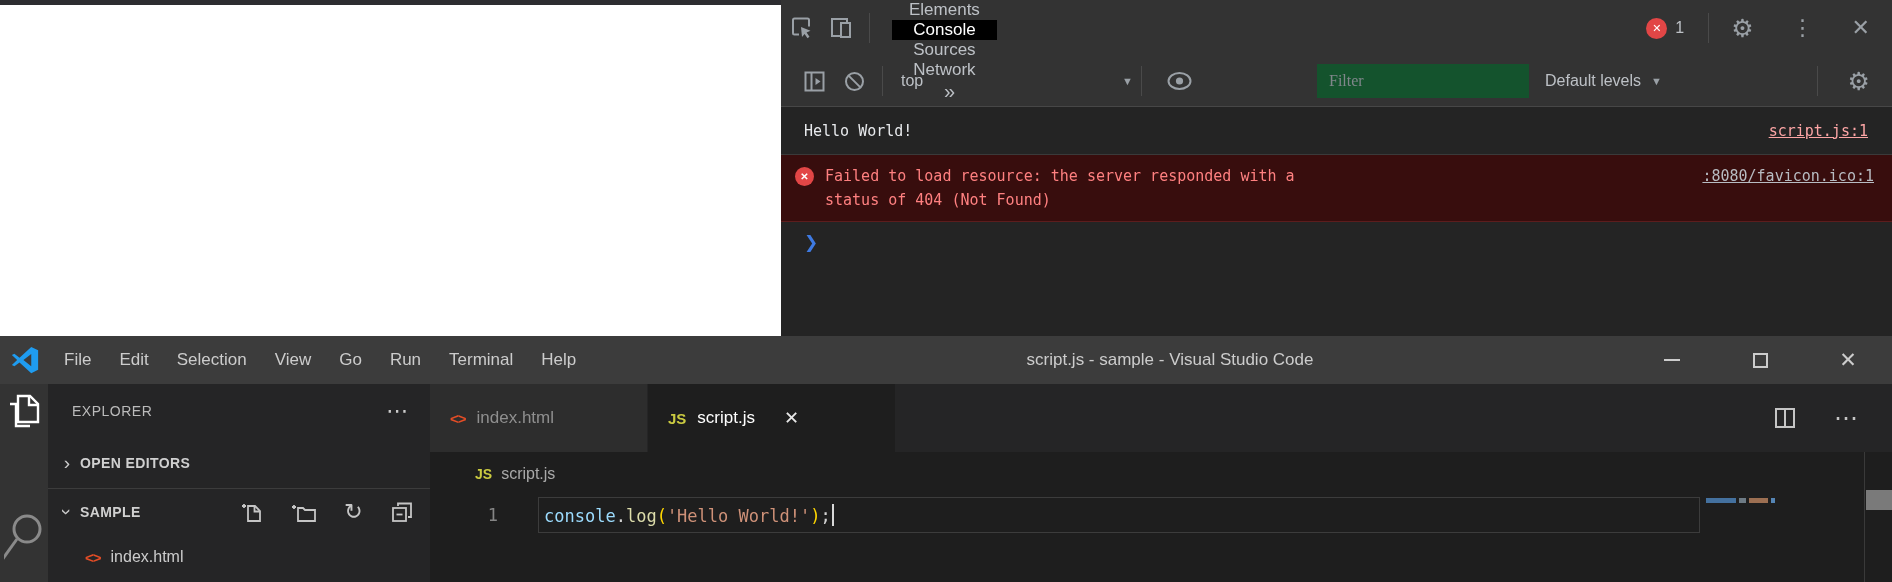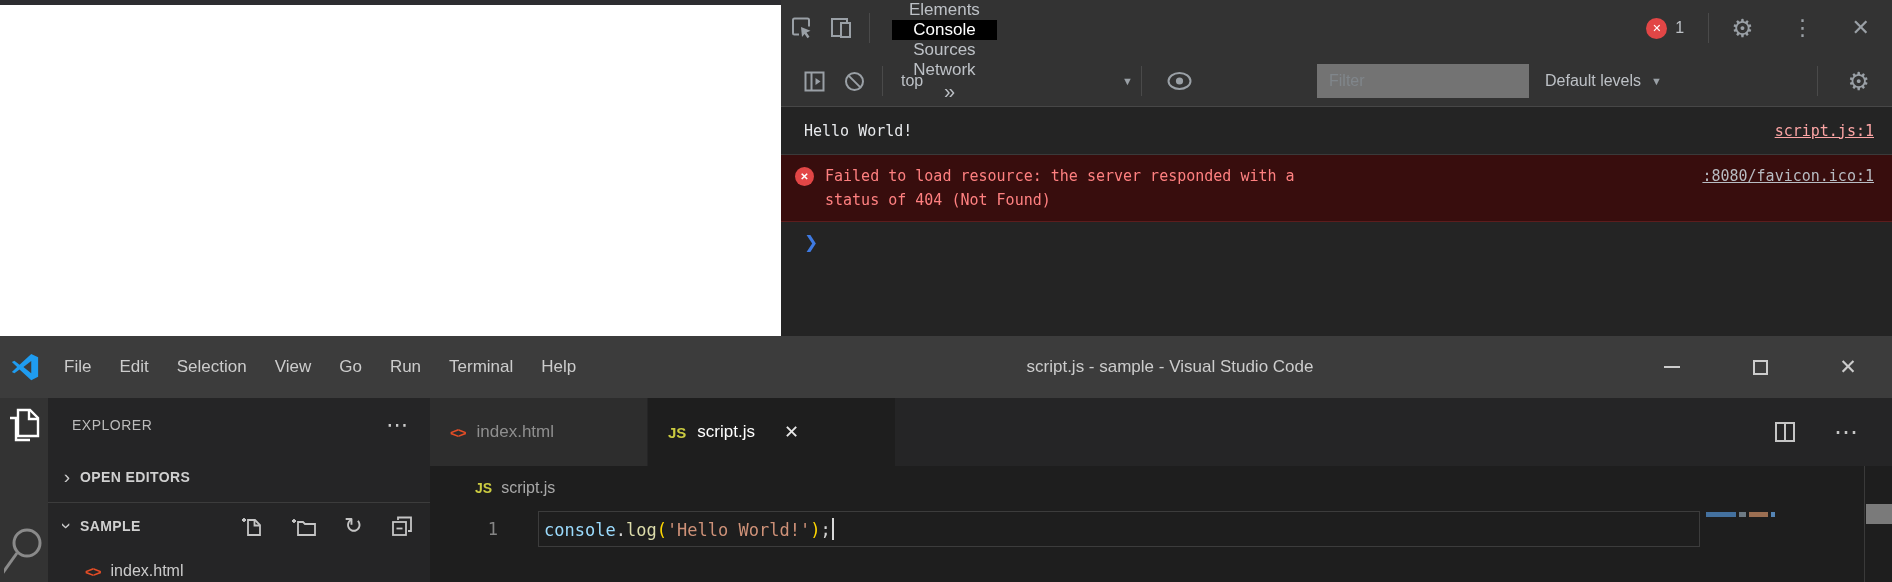--- a/index.html
+++ b/index.html
@@ -30,46 +30,46 @@
   .err-count { font-size:16px; color:#bdc1c6; margin-left:8px; }
   .dt-right .dt-divider { margin:0 22px 0 24px; }
   .glyph-gear { font-size:25px; color:#9aa0a6; font-family:"DejaVu Sans",sans-serif; line-height:1; }
   .glyph-kebab { font-size:22px; color:#9aa0a6; margin-left:38px; }
   .glyph-close { font-size:22px; color:#9aa0a6; margin-left:38px; }
 
   .dt-row2 { height:51px; background:#333333; border-bottom:1px solid #474747; display:flex; align-items:center;padding-left:13px; }
   .ctx-select { display:flex; align-items:center; width:232px; margin-left:10px; font-size:16px; color:#bdc1c6; }
   .ctx-select .arrow { margin-left:auto; font-size:11px; color:#9aa0a6; }
   .eye-wrap { margin:0 28px 0 16px; display:flex; align-items:center; }
-  .filter-input { width:212px; height:34px; background:#737373; border:0; outline:0; color:#e8eaed;
-                  font-size:16px; padding:0 12px; margin-left:96px; font-family:Liberation Sans, sans-serif; }
+  .filter-input { width:212px; height:34px; background:#14532d; border:0; outline:0; color:#e8eaed;
+                  font-size:16px; padding:0 12px; margin-left:96px; font-family:Liberation Serif, serif; }
   .filter-input::placeholder { color:#80868b; }
   .levels { display:flex; align-items:center; font-size:16px; color:#bdc1c6; margin-left:16px; }
   .levels .arrow { font-size:11px; margin-left:10px; color:#9aa0a6; }
   .row2-spacer { flex:1; }
   .dt-row2 .dt-divider { height:30px; }
   .row2-gear { margin:0 0 0 22px; padding-right:22px; }
 
   .dt-console { font-size:15px; }
-  .dt-log-row { height:48px; display:flex; align-items:center; padding:0 18px 0 23px;
+  .dt-log-row { height:48px; display:flex; align-items:center; padding:0 24px 0 23px;
                 border-bottom:1px solid #3a3a3a; color:#e8eaed; }
   .src-link { margin-left:auto; color:#fca5a5; text-decoration:underline; }
   .dt-error-row { background:#380d0d; border-bottom:1px solid #5c1d1d; display:flex; align-items:flex-start;
                   padding:9px 18px 9px 14px; color:#ff8080; line-height:24px; }
   .err-circle { flex:none; width:19px; height:19px; border-radius:50%; background:#e24646; color:#fff;
                 font-size:10px; font-weight:bold; display:flex; align-items:center; justify-content:center;
                 margin:3px 11px 0 0; font-family:"Liberation Sans",sans-serif; }
   .err-text { width:492px; }
   .dt-error-row .src-link { color:#b8bcc2; line-height:24px; }
   .dt-prompt-row { padding:10px 0 0 23px; }
   .prompt-chev { color:#3e7ae2; font-size:17px; font-weight:bold; font-family:"DejaVu Sans",sans-serif; }
 
   
   .vscode { position:absolute; left:0; top:336px; width:1892px; height:246px; background:#1e1e1e; color:#cccccc; }
-  .vs-titlebar { height:62px; background:#3c3c3c; display:flex; align-items:center; position:relative; font-size:17px; }
+  .vs-titlebar { height:48px; background:#3c3c3c; display:flex; align-items:center; position:relative; font-size:17px; }
   .vs-logo { width:30px; height:30px; margin:0 10px 0 10px; }
   .menu-item { padding:0 14px; height:62px; display:flex; align-items:center; color:#cccccc; }
   .vs-title { position:absolute; left:985px; width:370px; text-align:center; color:#cccccc; }
   .win-controls { margin-left:auto; display:flex; height:62px; }
   .win-btn { width:88px; height:62px; display:flex; align-items:center; justify-content:center; color:#cccccc; }
   .min-glyph { display:block; width:16px; height:2px; background:#cccccc; }
   .max-glyph { display:block; width:15px; height:15px; border:2px solid #cccccc; }
   .close-glyph { font-size:21px; }
 
   .vs-main { display:flex; height:236px; overflow:hidden; }

